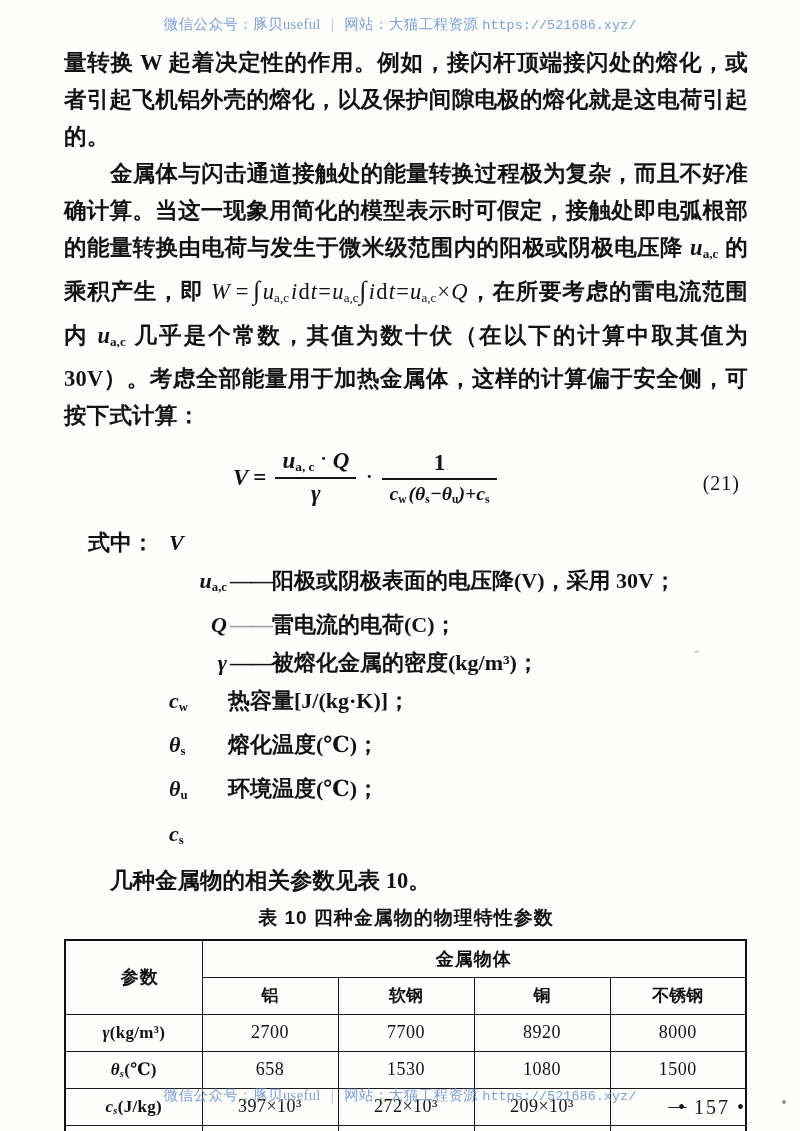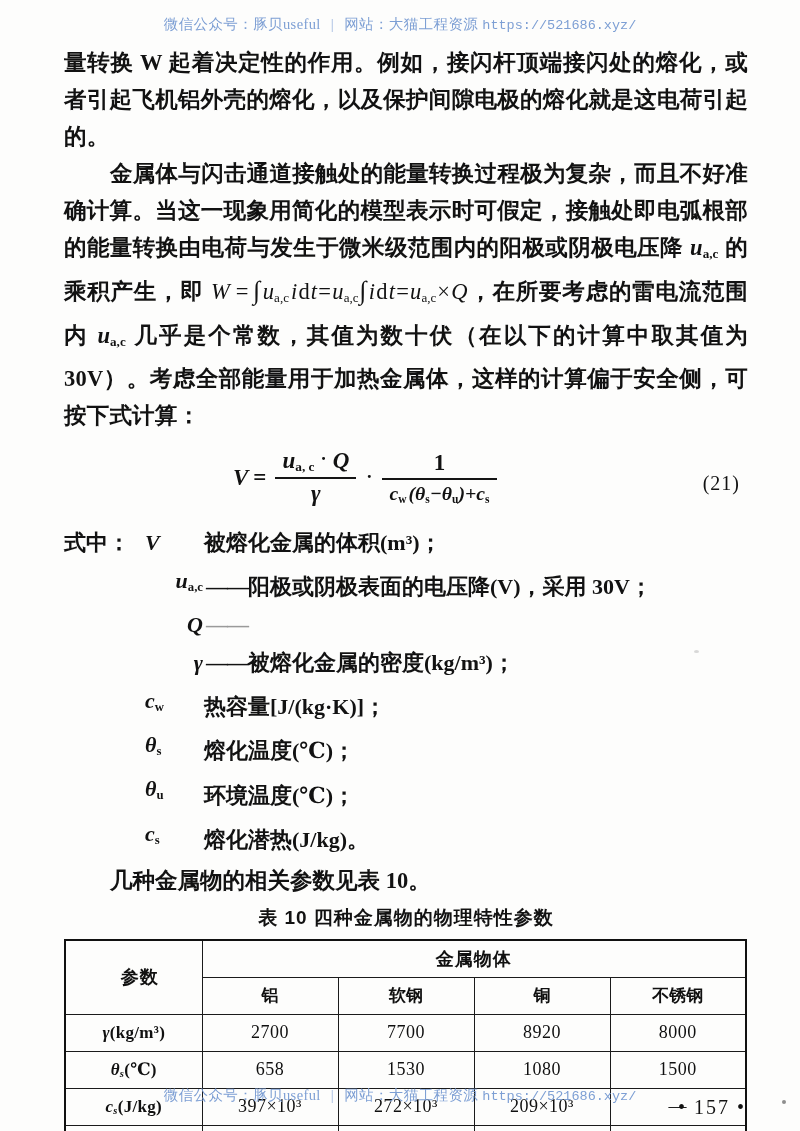--- a/index.html
+++ b/index.html
@@ -131,21 +131,22 @@
 
   
   .deflist {
     margin-top: 6px;
     font-size: 22px;
     line-height: 38px;
     font-weight: 600;
   }
   .defrow {
     display: flex;
-    align-items: flex-end;
+    align-items: flex-start;
+    margin-left: 24px;
   }
   .def-lead {
     width: 80px;
     flex: 0 0 80px;
     text-align: left;
   }
   .def-sym {
     width: 120px;
     flex: 0 0 120px;
     text-align: center;
@@ -276,38 +277,38 @@
       <div class="eq-num">(21)</div>
     </div>
 
     <div class="deflist">
 
       <div class="defrow">
         <span class="def-lead">式中：</span>
         <span class="def-sym" style="width:60px;flex:0 0 60px;text-align:left;">
           <i class="mvar">V</i>
         </span>
-        <span class="def-text">被熔化金属的体积(m³)；</span>
       </div>
 
       <div class="defrow">
         <span class="def-lead"></span>
         <span class="def-sym wide" style="width:60px;flex:0 0 60px;">
           <i class="mvar"><span>u</span><sub class="msub">a,c</sub></i>
         </span>
         <span class="def-dash">——</span>
         <span class="def-text">阳极或阴极表面的电压降(V)，采用 30V；</span>
       </div>
 
       <div class="defrow">
         <span class="def-lead"></span>
         <span class="def-sym wide" style="width:60px;flex:0 0 60px;">
           <i class="mvar">Q</i>
         </span>
         <span class="def-dash" style="color:#9a9a9a;">——</span>
+        <span class="def-text">雷电流的电荷(C)；</span>
       </div>
 
       <div class="defrow">
         <span class="def-lead"></span>
         <span class="def-sym wide" style="width:60px;flex:0 0 60px;">
           <i class="mvar">γ</i>
         </span>
         <span class="def-dash">——</span>
         <span class="def-text">被熔化金属的密度(kg/m³)；</span>
       </div>
@@ -334,21 +335,20 @@
           <i class="mvar"><span>θ</span><sub class="msub">u</sub></i>
         </span>
         <span class="def-text">环境温度(℃)；</span>
       </div>
 
       <div class="defrow">
         <span class="def-lead"></span>
         <span class="def-sym" style="width:60px;flex:0 0 60px;text-align:left;">
           <i class="mvar"><span>c</span><sub class="msub">s</sub></i>
         </span>
-        <span class="def-text">熔化潜热(J/kg)。</span>
       </div>
 
     </div>
 
     <div class="table-ref">几种金属物的相关参数见表 10。</div>
 
     <div class="table-title">表 10    四种金属物的物理特性参数</div>
 
     <table class="ptable outer-border">
       <colgroup>

